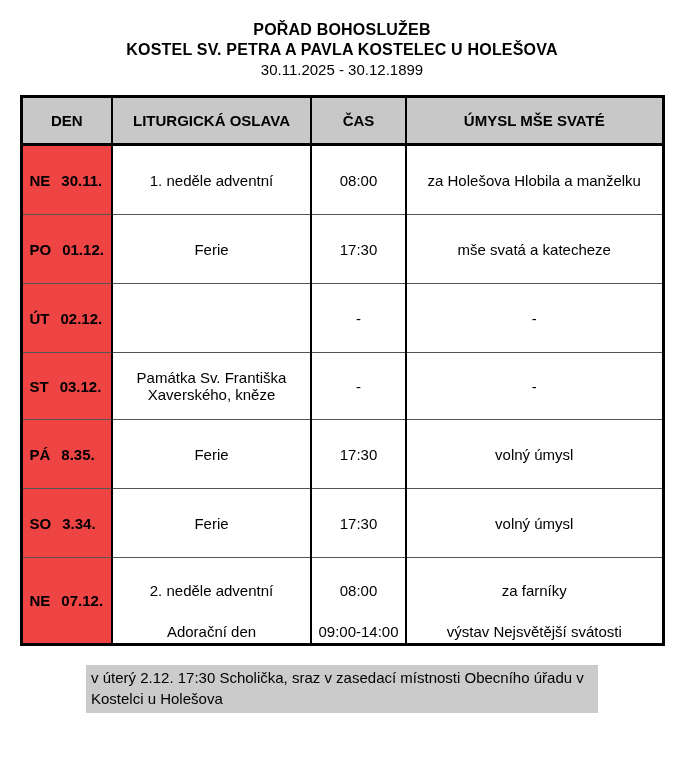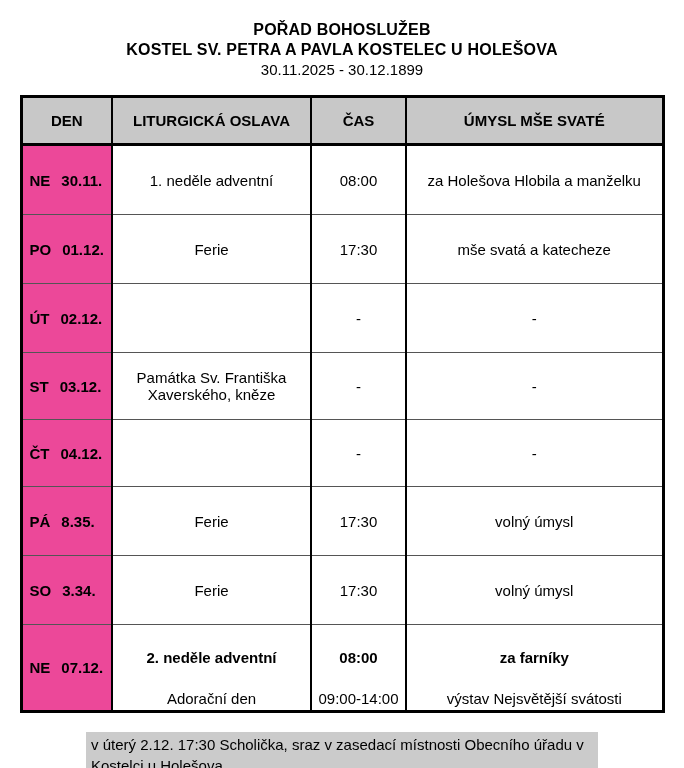--- a/index.html
+++ b/index.html
@@ -40,30 +40,30 @@
     font-size:15px;
     text-align:center; vertical-align:middle;
     border-top:1px solid #555;
     padding:0 4px;
   }
   tr.h68 td { height:68px; }
   tr.h66 td { height:66px; }
   tr.h85 td { height:85px; padding-bottom:0; }
 
   td.day-cell {
-    background:#ec4899;
+    background:#ef4444;
     font-weight:bold;
     text-align:left;
     padding-left:7px;
   }
   td.day-cell .day-wrap { display:flex; gap:11px; align-items:center; }
 
   tr.h85 td.two-line { vertical-align:top; padding:0; }
   .stack { display:flex; flex-direction:column; height:85px; }
-  .stack .main { flex:1; display:flex; align-items:center; justify-content:center;font-weight:bold; }
+  .stack .main { flex:1; display:flex; align-items:center; justify-content:center; }
   .stack .sub  { display:flex; align-items:flex-end; justify-content:center; padding-bottom:3px; white-space:nowrap; }
 
   .footer-note {
     width:512px;
     margin:19px auto 0 auto;
     background:#cbcbcb;
     font-size:15px;
     line-height:21px;
     padding:2px 6px 4px 5px;
     box-sizing:border-box;
@@ -133,31 +133,20 @@
         <td class="day-cell">
           <span class="day-wrap">
             <span>ST</span>
             <span>03.12.</span>
           </span>
         </td>
         <td>Památka Sv. Františka Xaverského, kněze</td>
         <td>-</td>
         <td>-</td>
       </tr>
-      <tr class="h66">
-        <td class="day-cell">
-          <span class="day-wrap">
-            <span>ČT</span>
-            <span>04.12.</span>
-          </span>
-        </td>
-        <td></td>
-        <td>-</td>
-        <td>-</td>
-      </tr>
       <tr class="h68">
         <td class="day-cell">
           <span class="day-wrap">
             <span>PÁ</span>
             <span>8.35.</span>
           </span>
         </td>
         <td>Ferie</td>
         <td>17:30</td>
         <td>volný úmysl</td>

